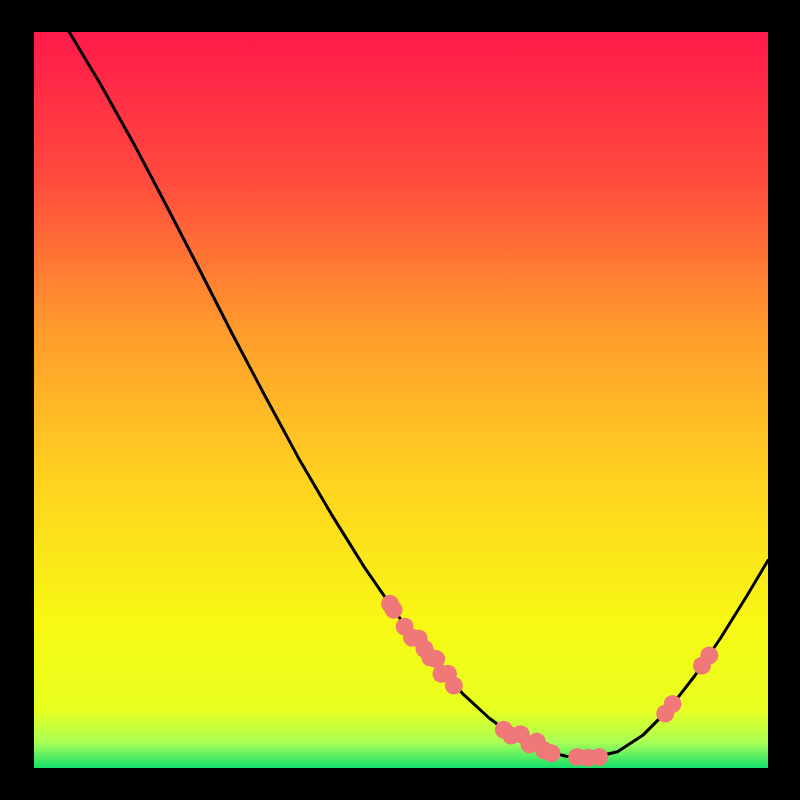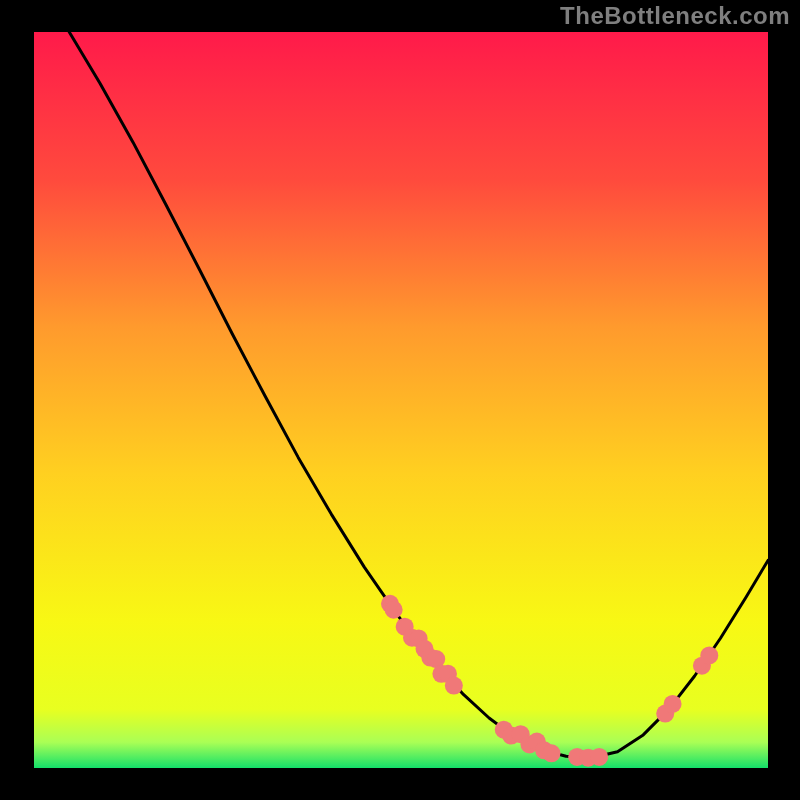--- a/index.html
+++ b/index.html
@@ -27,21 +27,20 @@
     letter-spacing: 0.5px;
   }
   svg {
     display: block;
   }
 </style>
 </head>
 <body>
 
 <div class="container">
-  <div class="watermark">TheBottleneck.com</div>
   <svg id="chart-svg" width="800" height="800" viewBox="0 0 800 800">
     <defs>
       <linearGradient id="bg-gradient" x1="0" y1="0" x2="0" y2="1">
           <stop offset="0%" stop-color="#ff1a4a"></stop>
           <stop offset="20%" stop-color="#ff4a3d"></stop>
           <stop offset="40%" stop-color="#ff9a2d"></stop>
           <stop offset="60%" stop-color="#ffd020"></stop>
           <stop offset="80%" stop-color="#f8f814"></stop>
           <stop offset="92%" stop-color="#e8ff20"></stop>
           <stop offset="96.5%" stop-color="#aaff55"></stop>

